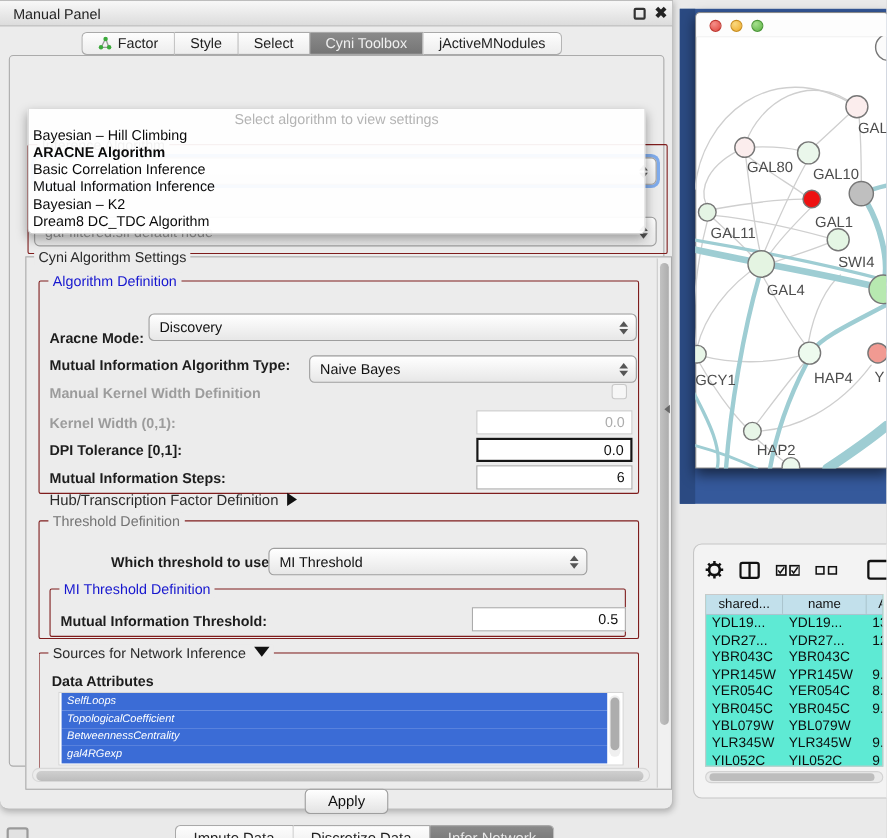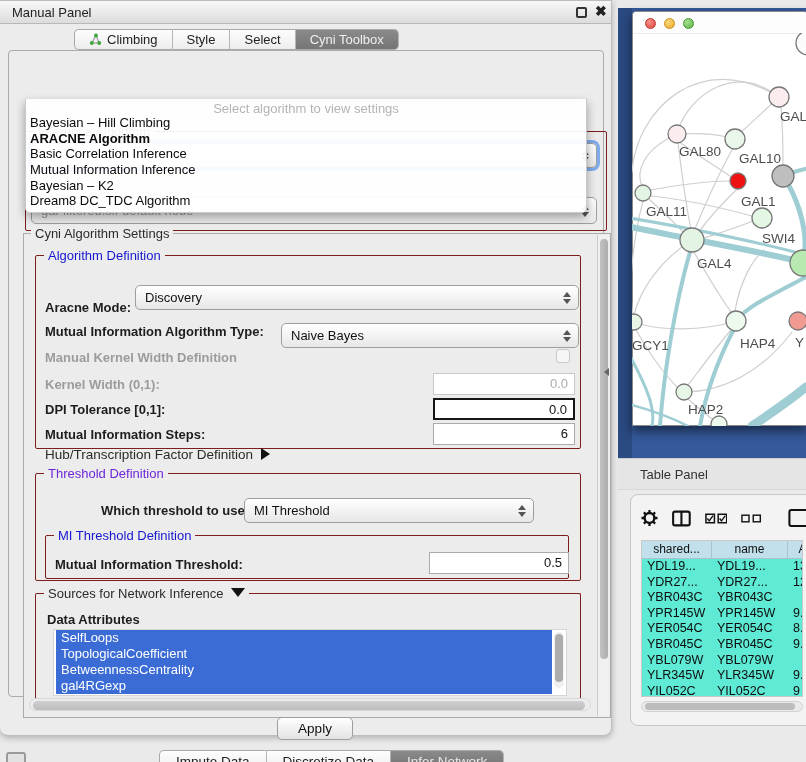--- a/index.html
+++ b/index.html
@@ -32,21 +32,21 @@
 
   
   #cp-content { left:8px; top:49px; width:596px; height:647px;
     border:1px solid #ABABAB; border-radius:4px; background:#ECECEC; }
 
   
   .grp { position:absolute; border:1px solid #7f1d1d; border-radius:2px; }
   .grp > .gt { position:absolute; top:-8px; left:8px; background:#ECECEC; padding:0 4px;
     font-size:13px; color:#2b2b2b; white-space:nowrap; }
   .gt.blue { color:#1616CF; }
-  .gt.green { color:#6d28d9; }
+  .gt.green { color:#737373; }
 
   #inference-grp { left:16px; top:80px; width:582px; height:100px; }
   .combo { position:absolute; height:25px; border:1px solid #9E9E9E; border-radius:5px;
     background:linear-gradient(#FFFFFF,#E7E7E7); font-size:13px; display:flex;
     align-items:center; padding:0 22px 0 9px; color:#111; }
   .combo .arrows { position:absolute; right:7px; top:50%; transform:translateY(-50%);
     display:flex; flex-direction:column; gap:2px; }
   .combo .arrows i { display:block; width:0; height:0; border-left:4px solid transparent;
     border-right:4px solid transparent; }
   .combo .arrows i.up   { border-bottom:5px solid #555; }
@@ -88,22 +88,22 @@
   #src-grp  { left:26px; top:542px; width:546px; height:112px; border-bottom:none; }
 
   .tri-right { display:inline-block; width:0; height:0; border-top:6px solid transparent;
     border-bottom:6px solid transparent; border-left:9px solid #111; vertical-align:-1px; }
   .tri-down { display:inline-block; width:0; height:0; border-left:7px solid transparent;
     border-right:7px solid transparent; border-top:9px solid #111; vertical-align:1px; }
 
   
   #attr-list { left:44px; top:578px; width:514px; height:67px; background:#fff;
     border:1px solid #D5D5D5; overflow:hidden; }
-  .aitem { height:16px; line-height:16px; font-size:13px; color:#fff; padding-left:5px;
-    background:#3B6CD6; width:calc(100% - 16px); margin-left:2px; }
+  .aitem { height:16px; line-height:16px; font-size:10px; color:#fff; padding-left:5px;
+    background:#3B6CD6; width:calc(100% - 16px); margin-left:2px;font-style:italic; }
   #attr-vscroll { position:absolute; right:2px; top:2px; width:10px; height:56px;
     background:#EFEFEF; border-radius:5px; }
   #attr-vscroll .thumb { position:absolute; left:1px; top:2px; width:8px; height:48px;
     background:#ADADAD; border-radius:4px; }
   #hscroll { left:20px; top:647px; width:562px; height:13px; background:#ECECEC;
     border:1px solid #D8D8D8; border-radius:7px; }
   #hscroll .thumb { position:absolute; left:3px; top:1.5px; width:552px; height:9px;
     background:linear-gradient(#CFCFCF,#BDBDBD); border-radius:5px; }
 
   #apply-btn { left:268px; top:666px; width:76px; height:23px; border:1px solid #9E9E9E;
@@ -175,30 +175,33 @@
           <span class="ticon">
             <svg width="13" height="13" viewBox="0 0 13 13">
               <line x1="3" y1="10" x2="7" y2="2" stroke="#9A9A9A" stroke-width="1.2"></line>
               <line x1="7" y1="2" x2="10" y2="10" stroke="#9A9A9A" stroke-width="1.2"></line>
               <line x1="3" y1="10" x2="10" y2="10" stroke="#9A9A9A" stroke-width="1.2"></line>
               <circle cx="7" cy="2.5" r="2" fill="#3BA93B"></circle>
               <circle cx="2.8" cy="10" r="2" fill="#3BA93B"></circle>
               <circle cx="10.2" cy="10" r="2" fill="#3BA93B"></circle>
             </svg>
           </span>
-          <span>Climbing</span>
+          <span>Factor</span>
         </div>
         <div class="ttab">
           <span>Style</span>
         </div>
         <div class="ttab">
           <span>Select</span>
         </div>
         <div class="ttab sel">
           <span>Cyni Toolbox</span>
+        </div>
+        <div class="ttab">
+          <span>jActiveMNodules</span>
         </div>
       </div>
 
     <div id="cp-content" class="abs">
 
       <div id="inference-grp" class="grp">
         <span class="gt">Inference Algorithm</span>
       </div>
       <div id="algo-combo" class="combo">
         <span class="arrows">
@@ -380,23 +383,20 @@
       <text x="741" y="206" font-size="13.5" fill="#4D4D4D" font-family="&quot;Liberation Sans&quot;, sans-serif">GAL1</text>
       <text x="646" y="216" font-size="13.5" fill="#4D4D4D" font-family="&quot;Liberation Sans&quot;, sans-serif">GAL11</text>
       <text x="762" y="243" font-size="13.5" fill="#4D4D4D" font-family="&quot;Liberation Sans&quot;, sans-serif">SWI4</text>
       <text x="697" y="268" font-size="13.5" fill="#4D4D4D" font-family="&quot;Liberation Sans&quot;, sans-serif">GAL4</text>
       <text x="740" y="348" font-size="13.5" fill="#4D4D4D" font-family="&quot;Liberation Sans&quot;, sans-serif">HAP4</text>
       <text x="795" y="347" font-size="13.5" fill="#4D4D4D" font-family="&quot;Liberation Sans&quot;, sans-serif">Y</text>
       <text x="632" y="350" font-size="13.5" fill="#4D4D4D" font-family="&quot;Liberation Sans&quot;, sans-serif">GCY1</text>
       <text x="688" y="414" font-size="13.5" fill="#4D4D4D" font-family="&quot;Liberation Sans&quot;, sans-serif">HAP2</text>
     </svg>
 
-  <div id="tp-bar" class="abs">
-    <div id="tp-title" class="abs">Table Panel</div>
-  </div>
   <div id="tp-container" class="abs">
     <div id="tp-toolbar" class="abs">
       <svg width="18" height="18" viewBox="0 0 18 18">
         <circle cx="9" cy="9" r="5.2" fill="none" stroke="#111" stroke-width="2.6"></circle>
         <g stroke="#111" stroke-width="2.4">
           <line x1="9" y1="0.5" x2="9" y2="3.5"></line>
             <line x1="9" y1="14.5" x2="9" y2="17.5"></line>
           <line x1="0.5" y1="9" x2="3.5" y2="9"></line>
             <line x1="14.5" y1="9" x2="17.5" y2="9"></line>
           <line x1="3" y1="3" x2="5" y2="5"></line>

